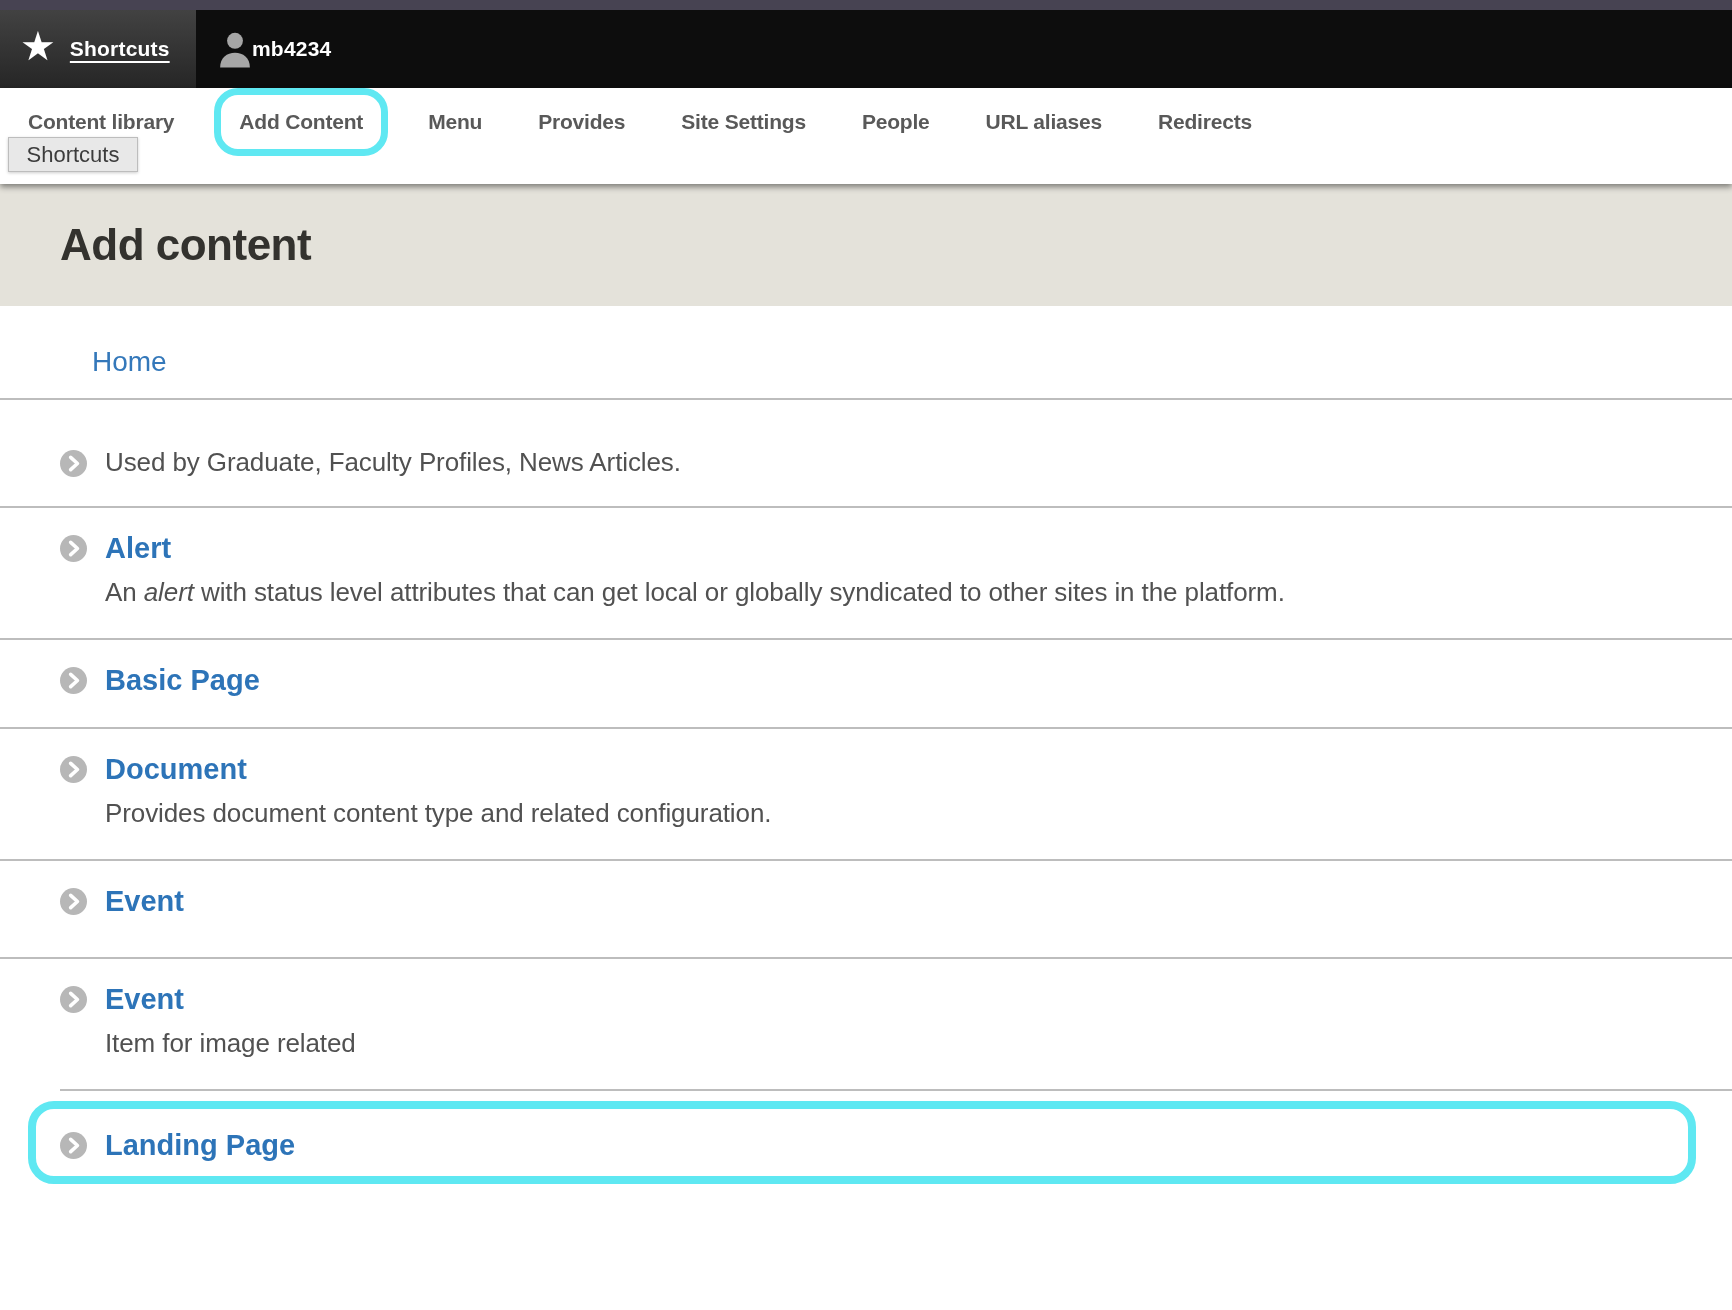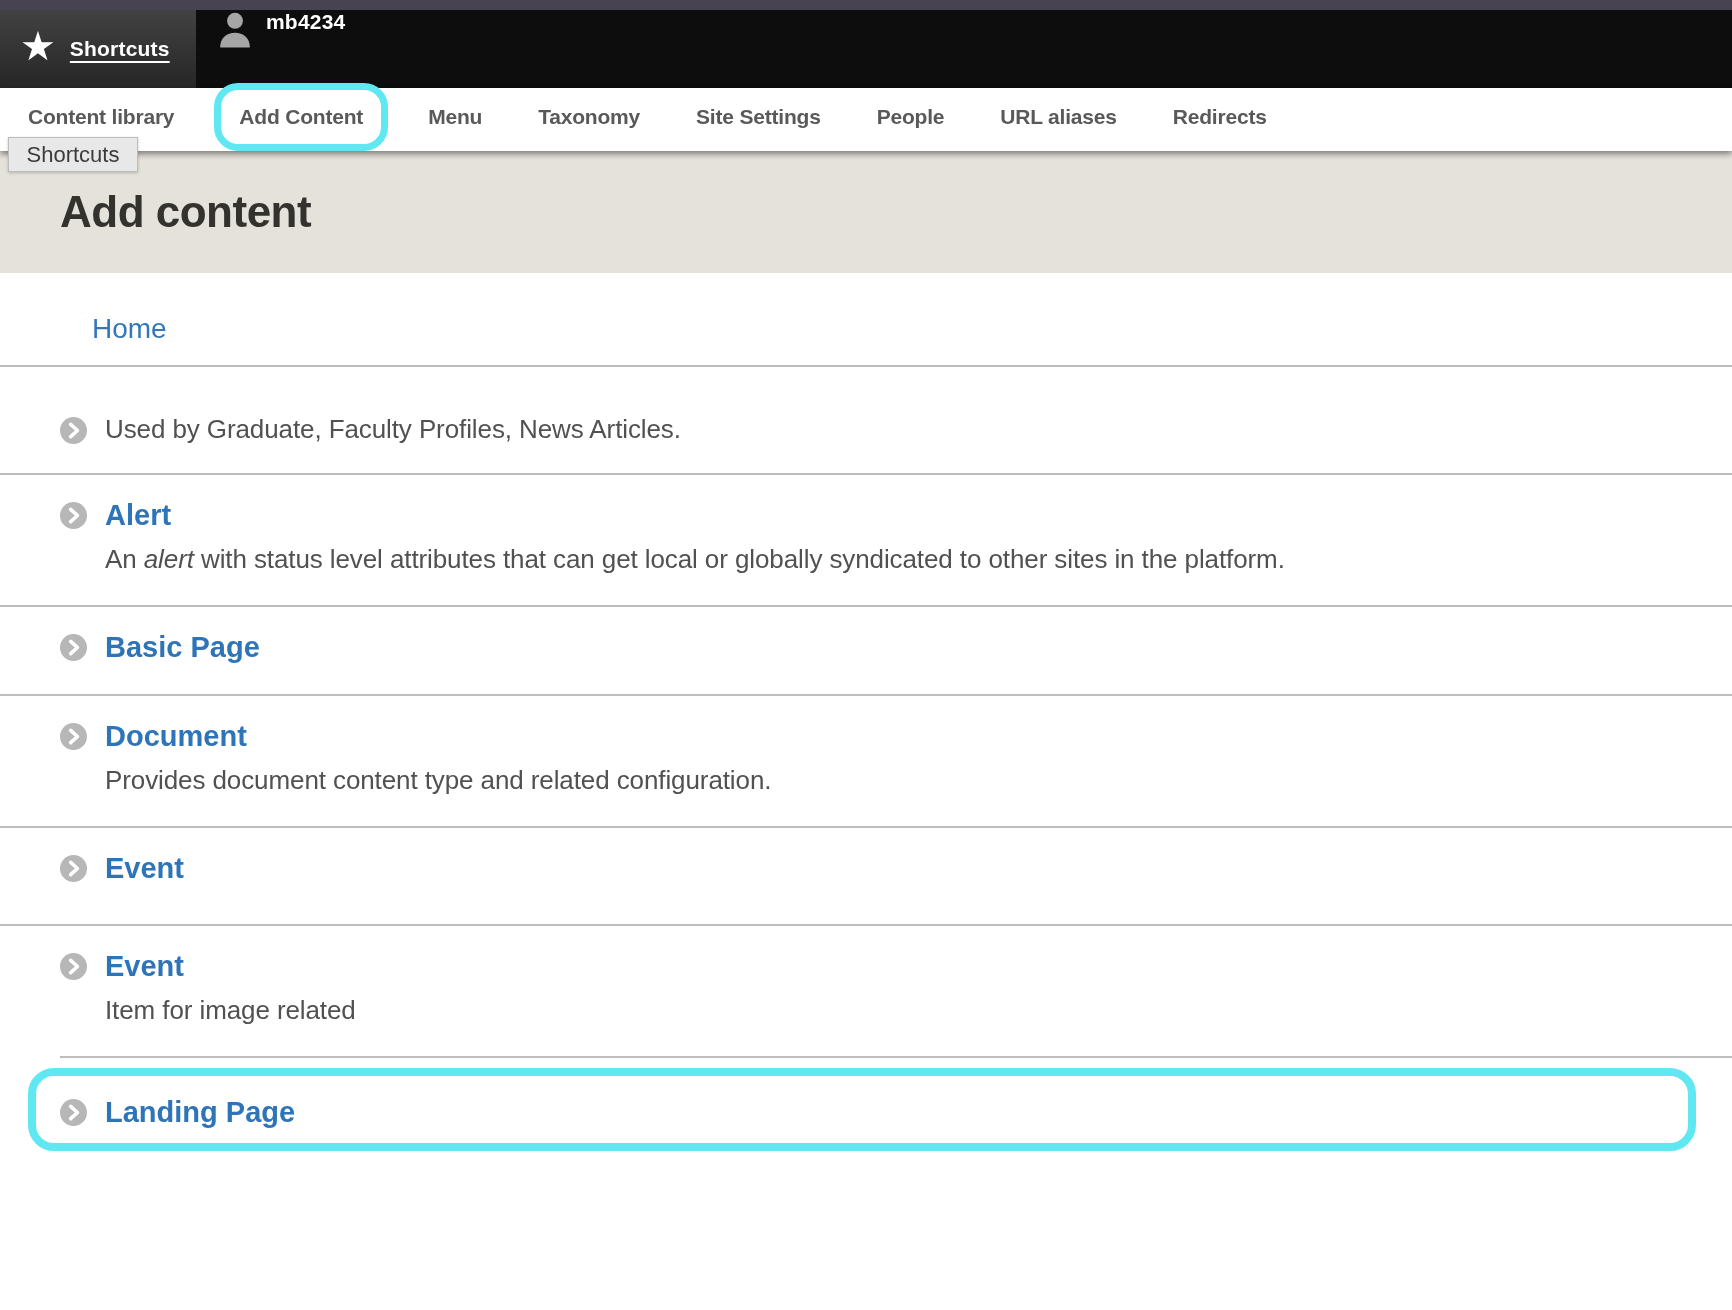--- a/index.html
+++ b/index.html
@@ -9,26 +9,26 @@
   
   .os-strip { height:10px; background:#474352; }
 
   
   .admin-toolbar { height:78px; background:#0d0d0d; display:flex; align-items:stretch; }
   .shortcuts-btn { width:196px; display:flex; align-items:center; gap:14px; padding-left:20px;
                    background:linear-gradient(#424242,#262626); cursor:pointer; }
   .star-icon { color:#ffffff; font-size:40px; line-height:1; transform:translateY(-3px); }
   .shortcuts-label { color:#fff; font-size:21px; font-weight:bold; text-decoration:underline;
                      text-underline-offset:5px; text-decoration-thickness:2px; letter-spacing:.2px; }
-  .user-btn { display:flex; gap:14px; padding-left:22px; cursor:pointer; }
+  .user-btn { display:flex; align-items:center; padding-left:22px; cursor:pointer; }
   .user-icon svg { width:34px; height:38px; display:block; }
   .username { color:#fff; font-size:21px; font-weight:bold; letter-spacing:.2px; }
 
   
-  .main-nav { height:63px; background:#fff; display:flex; align-items:flex-end;
+  .main-nav { height:96px; background:#fff; display:flex; align-items:flex-start;
               position:relative; z-index:2; box-shadow:0 3px 6px rgba(0,0,0,.45); }
   .main-nav ul { list-style:none; display:flex; align-items:center; }
   .main-nav a { display:block; padding:0 28px; font-size:21px; font-weight:bold; color:#595959;
                 text-decoration:none; letter-spacing:-.2px; white-space:nowrap; }
   .nav-highlight { border:7px solid #5fe8f2; border-radius:24px; margin:0 12px; }
   .nav-highlight a { padding:15px 18px; }
 
   
   .tooltip { position:absolute; left:8px; top:137px; z-index:5; width:130px; height:35px;
              background:#e8e8e8; border:1px solid #bdbdbd; display:flex; align-items:center;
@@ -89,21 +89,21 @@
     <li>
         <a href="#">Content library</a>
       </li>
     <li class="nav-highlight">
       <a href="#">Add Content</a>
     </li>
     <li>
         <a href="#">Menu</a>
       </li>
     <li>
-        <a href="#">Taxonomy</a>
+        <a href="#">Provides</a>
       </li>
     <li>
         <a href="#">Site Settings</a>
       </li>
     <li>
         <a href="#">People</a>
       </li>
     <li>
         <a href="#">URL aliases</a>
       </li>

